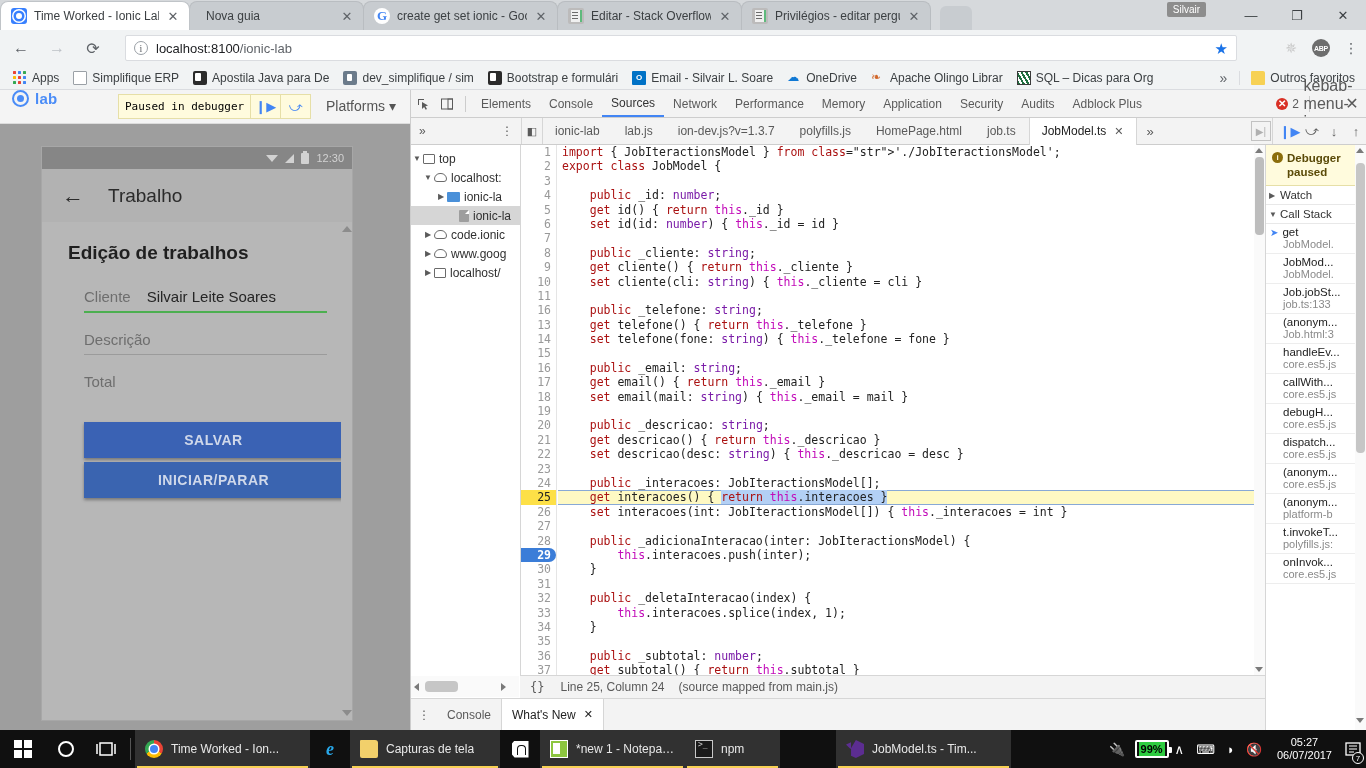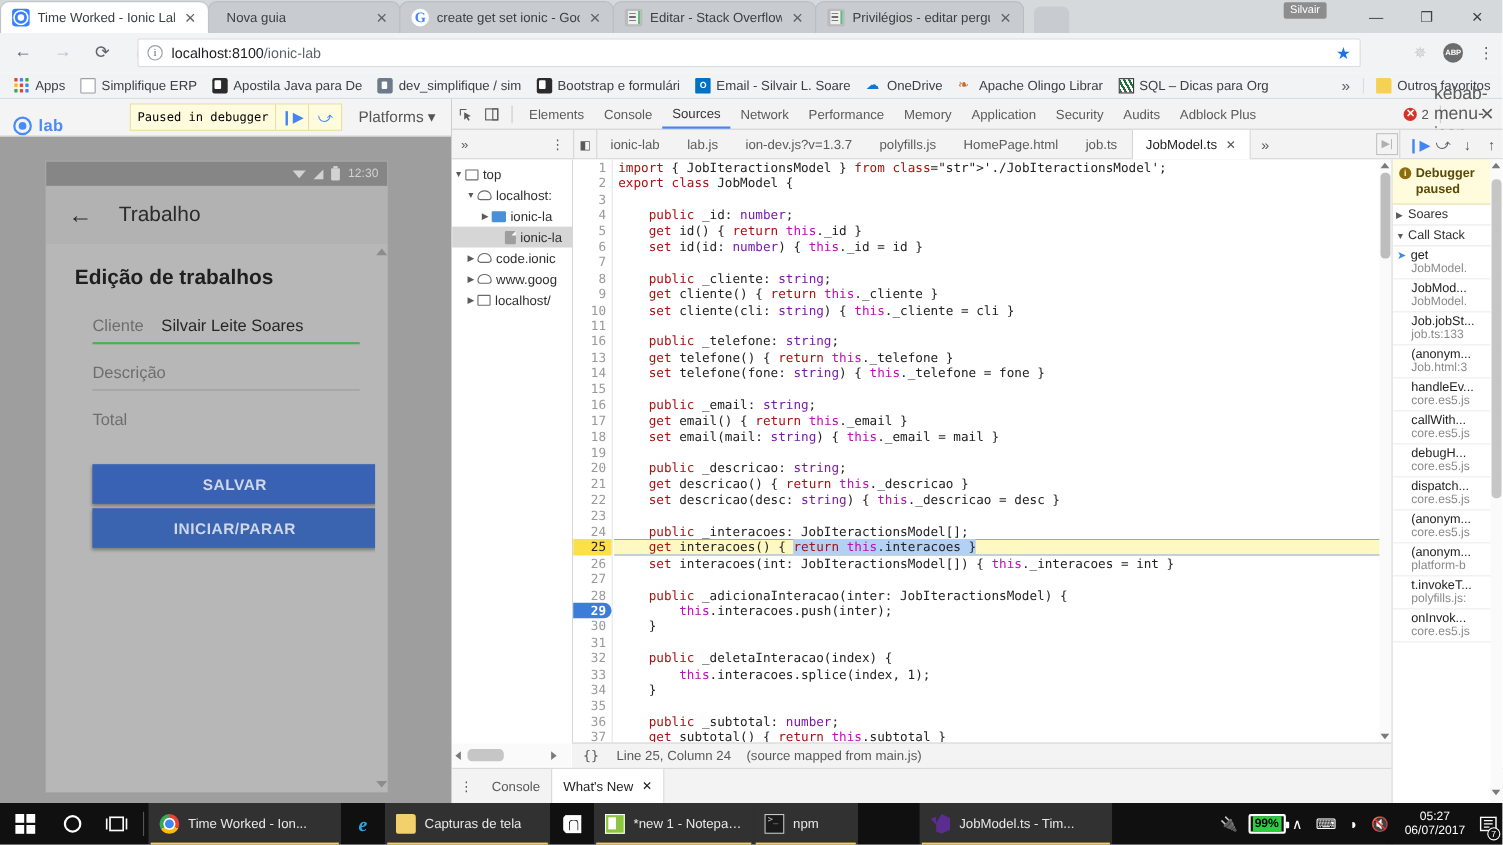--- a/index.html
+++ b/index.html
@@ -111,21 +111,21 @@
   .ic-sql { width:13px;height:13px;background:#fff;border:1px solid #3a3a3a;
      background-image:repeating-linear-gradient(60deg,#1f6f3f 0 2px,#fff 2px 4px);}
   .ic-folder { width:12px;height:11px;background:#f7d154;border-radius:1px 2px 1px 1px; }
   .bm-more { padding:0 8px; color:#5f6368; font-size:14px; }
   .bm-right { position:absolute; right:4px; display:flex; align-items:center; }
   .bm-sep { width:1px; height:14px; background:#dadce0; margin:0 4px; }
 
   
   .lab { position:absolute; left:0; top:90px; width:410px; height:640px; background:#9e9e9e; }
   .lab-header { position:absolute; left:0; top:0; width:410px; height:34px; background:#f4f4f4;
-     border-bottom:1px solid #dcdcdc; display:flex; align-items:flex-end; }
+     border-bottom:1px solid #dcdcdc; display:flex; align-items:flex-start; }
   .lab-logo { display:flex; align-items:center; margin-left:12px; }
   .lab-logo-mark { width:17px; height:17px; border-radius:50%; border:2px solid #4a8cf7;
      display:flex; align-items:center; justify-content:center; }
   .lab-logo-mark::after { content:""; width:7px;height:7px;border-radius:50%;background:#4a8cf7; }
   .lab-logo-text { margin-left:6px; font-size:15px; color:#4a8cf7; font-weight:600; letter-spacing:0.3px;}
   .paused-bar { position:absolute; left:118px; top:4px; height:25px; background:#fffbdd;
      border:1px solid #e6dfa7; display:flex; align-items:stretch; }
   .paused-bar .ptext { font-family:"DejaVu Sans Mono", monospace; font-size:11px; color:#000;
      display:flex; align-items:center; padding:0 6px; }
   .paused-bar .pbtn { width:30px; display:flex; align-items:center; justify-content:center;
@@ -714,21 +714,21 @@
       </span>
     </div>
 
     <div class="dbgpane">
       <div class="paused-note">
         <span class="dot">i</span>
         <span class="txt">Debugger paused</span>
       </div>
       <div class="sec-head">
         <span class="tri">▶</span>
-        <span>Soares</span>
+        <span>Watch</span>
       </div>
       <div class="sec-head">
         <span class="tri">▼</span>
         <span>Call Stack</span>
       </div>
 
       <div class="csrow">
         <div class="fn">
             <span class="marker">➤</span>
             <span>get</span>

